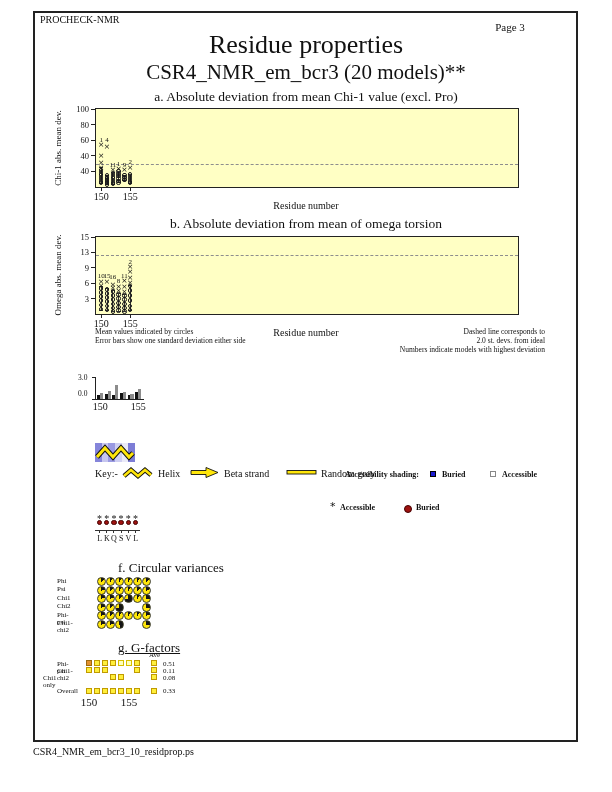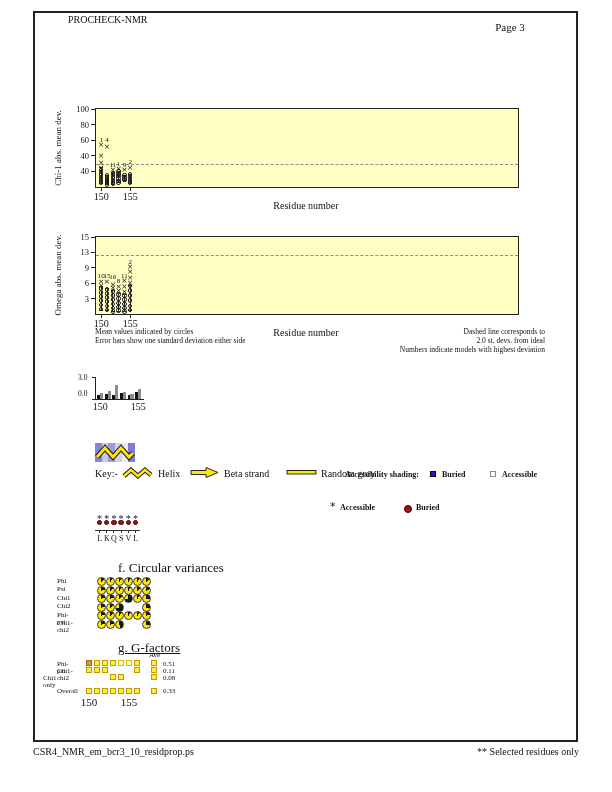--- a/index.html
+++ b/index.html
@@ -1,20 +1,20 @@
 <!DOCTYPE html>
 <html><head>
 <meta charset="utf-8">
 <style>
   html,body{margin:0;padding:0;background:#e8e8e8;}
   .page{position:relative;width:612px;height:792px;background:#ffffff;margin:0 auto;
         font-family:"Liberation Serif","DejaVu Serif",serif;color:#111;overflow:hidden;}
   .abs{position:absolute;}
   .frame{position:absolute;left:33px;top:11px;width:545px;height:731px;border:2px solid #222;box-sizing:border-box;}
-  .app-label{position:absolute;left:40px;top:14px;font-size:10px;margin-left:28px;}
+  .app-label{position:absolute;left:40px;top:14px;font-size:10px;}
   .page-num{position:absolute;left:480px;top:21px;width:60px;font-size:11px;text-align:center;}
   .title{position:absolute;left:0;top:30px;width:612px;text-align:center;font-size:26px;}
   .subtitle{position:absolute;left:0;top:60px;width:612px;text-align:center;font-size:21px;}
   .chart-title{position:absolute;left:0;width:612px;text-align:center;font-size:13.5px;}
   .sec-title{position:absolute;font-size:12px;}
   .plot{position:absolute;left:95px;width:424px;background:#ffffc4;border:1px solid #222;box-sizing:border-box;}
   .vlab{position:absolute;transform:translate(-50%,-50%) rotate(-90deg);white-space:nowrap;font-size:9px;}
   .xaxis-label{position:absolute;left:0;width:612px;text-align:center;font-size:10px;}
   .note{position:absolute;font-size:7.5px;line-height:9px;}
   .ytick-lbl{position:absolute;width:26px;text-align:right;font-size:8.5px;}
@@ -46,21 +46,24 @@
   .footer-right{position:absolute;left:379px;top:746px;width:200px;text-align:right;font-size:10px;}
 </style>
 </head>
 <body>
 
 <div class="page">
   <div class="frame"></div>
 
   <div class="app-label">PROCHECK-NMR</div>
   <div class="page-num">Page  3</div>
-
+  <div class="title">Residue properties</div>
+  <div class="subtitle">CSR4_NMR_em_bcr3 (20 models)**</div>
+
+  <div class="chart-title" style="top:89px;">a. Absolute deviation from mean Chi-1 value (excl. Pro)</div>
   <div class="vlab" style="left:58px;top:148px;">Chi-1 abs. mean dev.</div>
   <div class="plot" id="plotA" style="top:108px;height:80px;">
       <div class="dash-line" style="left: 0px; width: 100%; top: 54.6px;"></div>
       <div class="tickmark" style="left: -5px; top: 61.9px; width: 4px; height: 1px;"></div>
       <div class="ytick-lbl" style="left: -33px; top: 57.4px;">40</div>
       <div class="tickmark" style="left: -5px; top: 46.3px; width: 4px; height: 1px;"></div>
       <div class="ytick-lbl" style="left: -33px; top: 41.8px;">40</div>
       <div class="tickmark" style="left: -5px; top: 30.7px; width: 4px; height: 1px;"></div>
       <div class="ytick-lbl" style="left: -33px; top: 26.2px;">60</div>
       <div class="tickmark" style="left: -5px; top: 15.1px; width: 4px; height: 1px;"></div>
@@ -135,20 +138,21 @@
       <div class="pt-circle" style="left: 32px; top: 63.32px;"></div>
       <div class="pt-circle" style="left: 32px; top: 65.66px;"></div>
       <div class="pt-circle" style="left: 32px; top: 68px;"></div>
       <div class="pt-circle" style="left: 32px; top: 70.34px;"></div>
       <div class="pt-circle" style="left: 32px; top: 71.9px;"></div>
       <div class="pt-x" style="left: 30.7px; top: 55px;">×</div>
       <div class="pt-num" style="left: 28.2px; top: 50.32px;">2</div>
     </div>
   <div class="xaxis-label" style="top:200px;">Residue number</div>
 
+  <div class="chart-title" style="top:216px;">b. Absolute deviation from mean of omega torsion</div>
   <div class="vlab" style="left:58px;top:275px;">Omega abs. mean dev.</div>
   <div class="plot" id="plotB" style="top:236px;height:79px;">
       <div class="dash-line" style="left: 0px; width: 100%; top: 17.9667px;"></div>
       <div class="tickmark" style="left: -5px; top: 61.1px; width: 4px; height: 1px;"></div>
       <div class="ytick-lbl" style="left: -33px; top: 56.6px;">3</div>
       <div class="tickmark" style="left: -5px; top: 45.7px; width: 4px; height: 1px;"></div>
       <div class="ytick-lbl" style="left: -33px; top: 41.2px;">6</div>
       <div class="tickmark" style="left: -5px; top: 30.3px; width: 4px; height: 1px;"></div>
       <div class="ytick-lbl" style="left: -33px; top: 25.8px;">9</div>
       <div class="tickmark" style="left: -5px; top: 14.9px; width: 4px; height: 1px;"></div>
@@ -415,14 +419,13 @@
       <div class="g-cell" style="left: 118px; top: 687.5px; background: rgb(255, 239, 58); border-color: rgb(192, 154, 0);"></div>
       <div class="g-cell" style="left: 126px; top: 687.5px; background: rgb(255, 239, 58); border-color: rgb(192, 154, 0);"></div>
       <div class="g-cell" style="left: 134px; top: 687.5px; background: rgb(255, 239, 58); border-color: rgb(192, 154, 0);"></div>
       <div class="g-cell" style="left: 151px; top: 687.5px; background: rgb(255, 239, 58); border-color: rgb(192, 154, 0);"></div>
       <div class="g-val" style="left: 163px; top: 688px;">0.33</div>
       <div class="abs" style="left: 78px; top: 696px; font-size: 11px; width: 22px; text-align: center;">150</div>
       <div class="abs" style="left: 118px; top: 696px; font-size: 11px; width: 22px; text-align: center;">155</div>
     </div>
 
   <div class="footer-left">CSR4_NMR_em_bcr3_10_residprop.ps</div>
-  <div class="footer-right">** Selected residues only</div>
 </div>
 
 </body></html>

